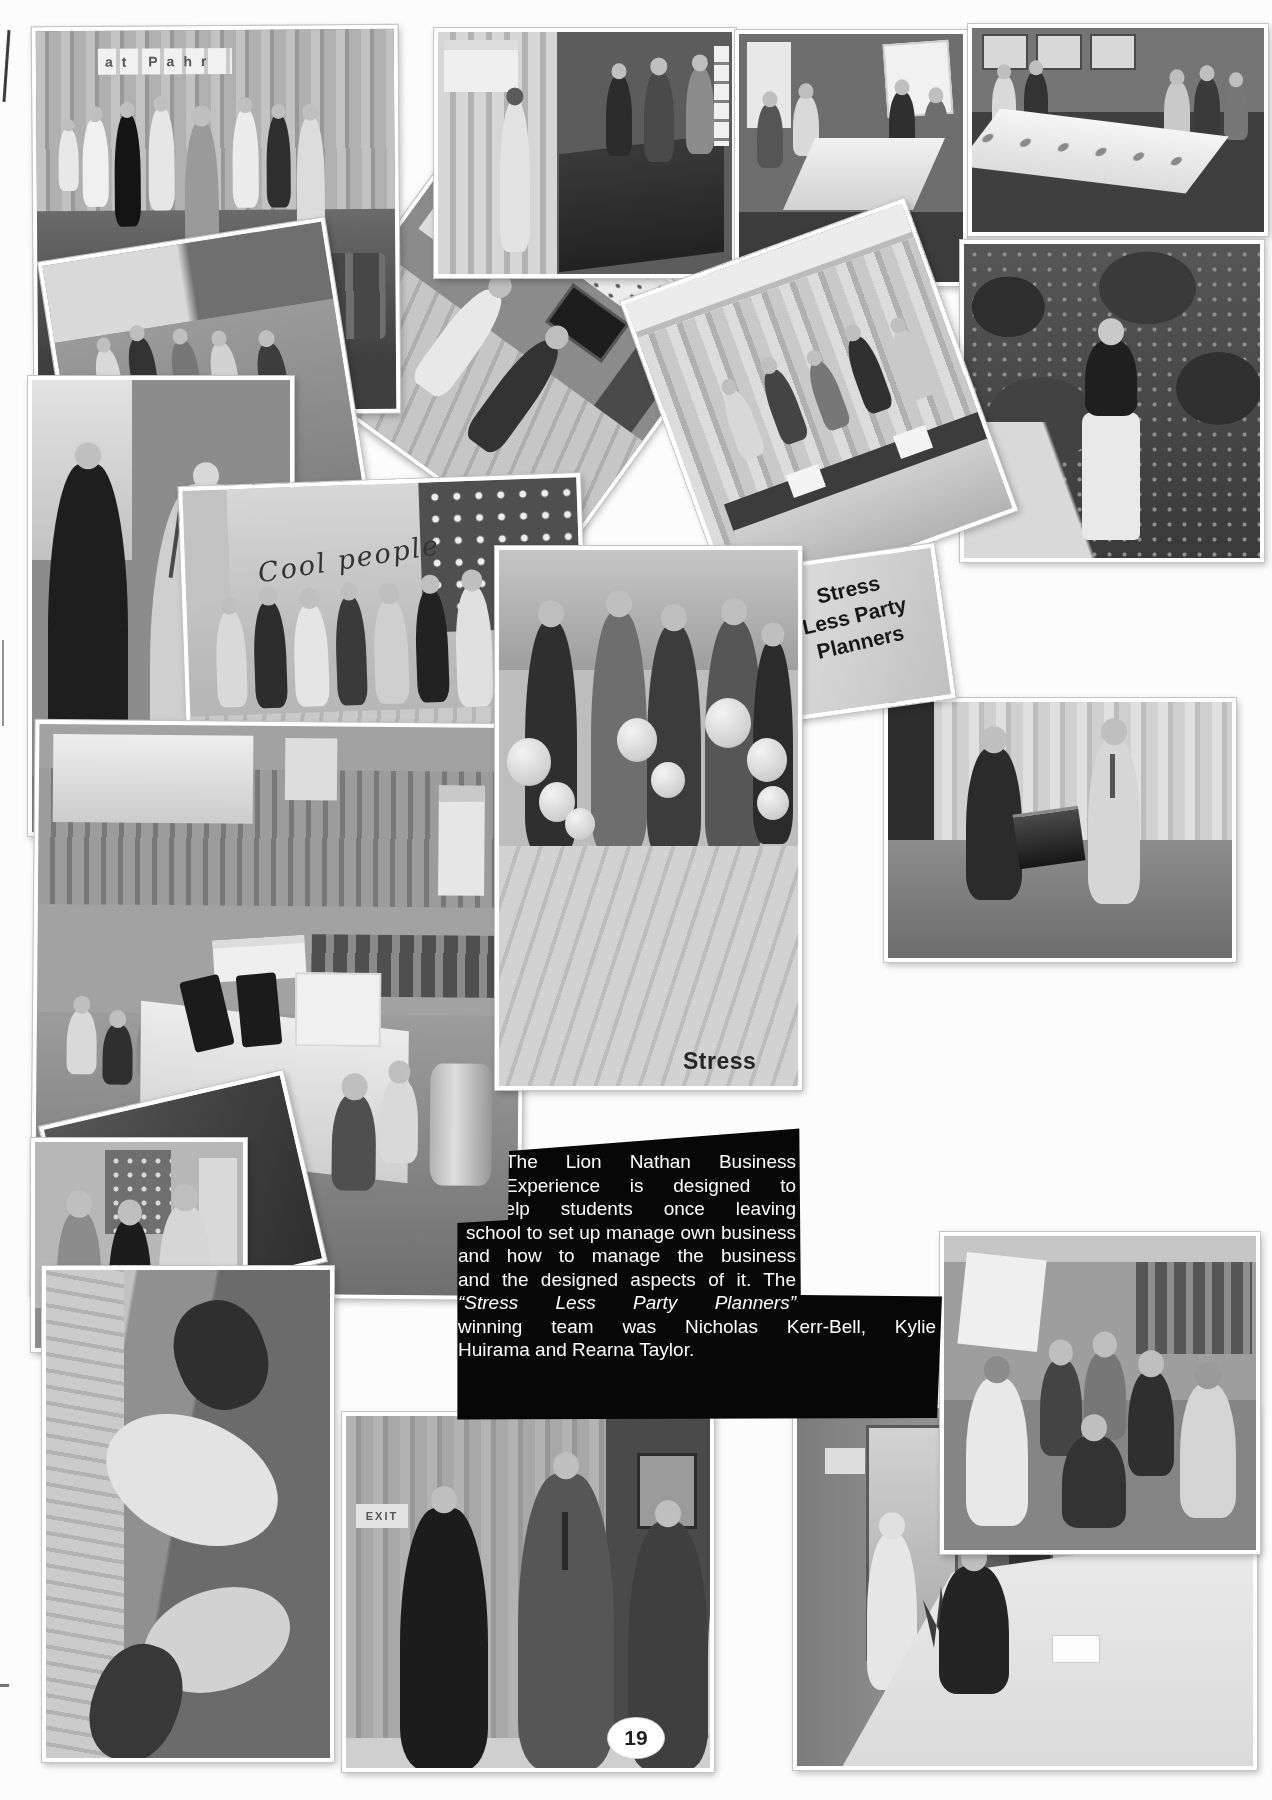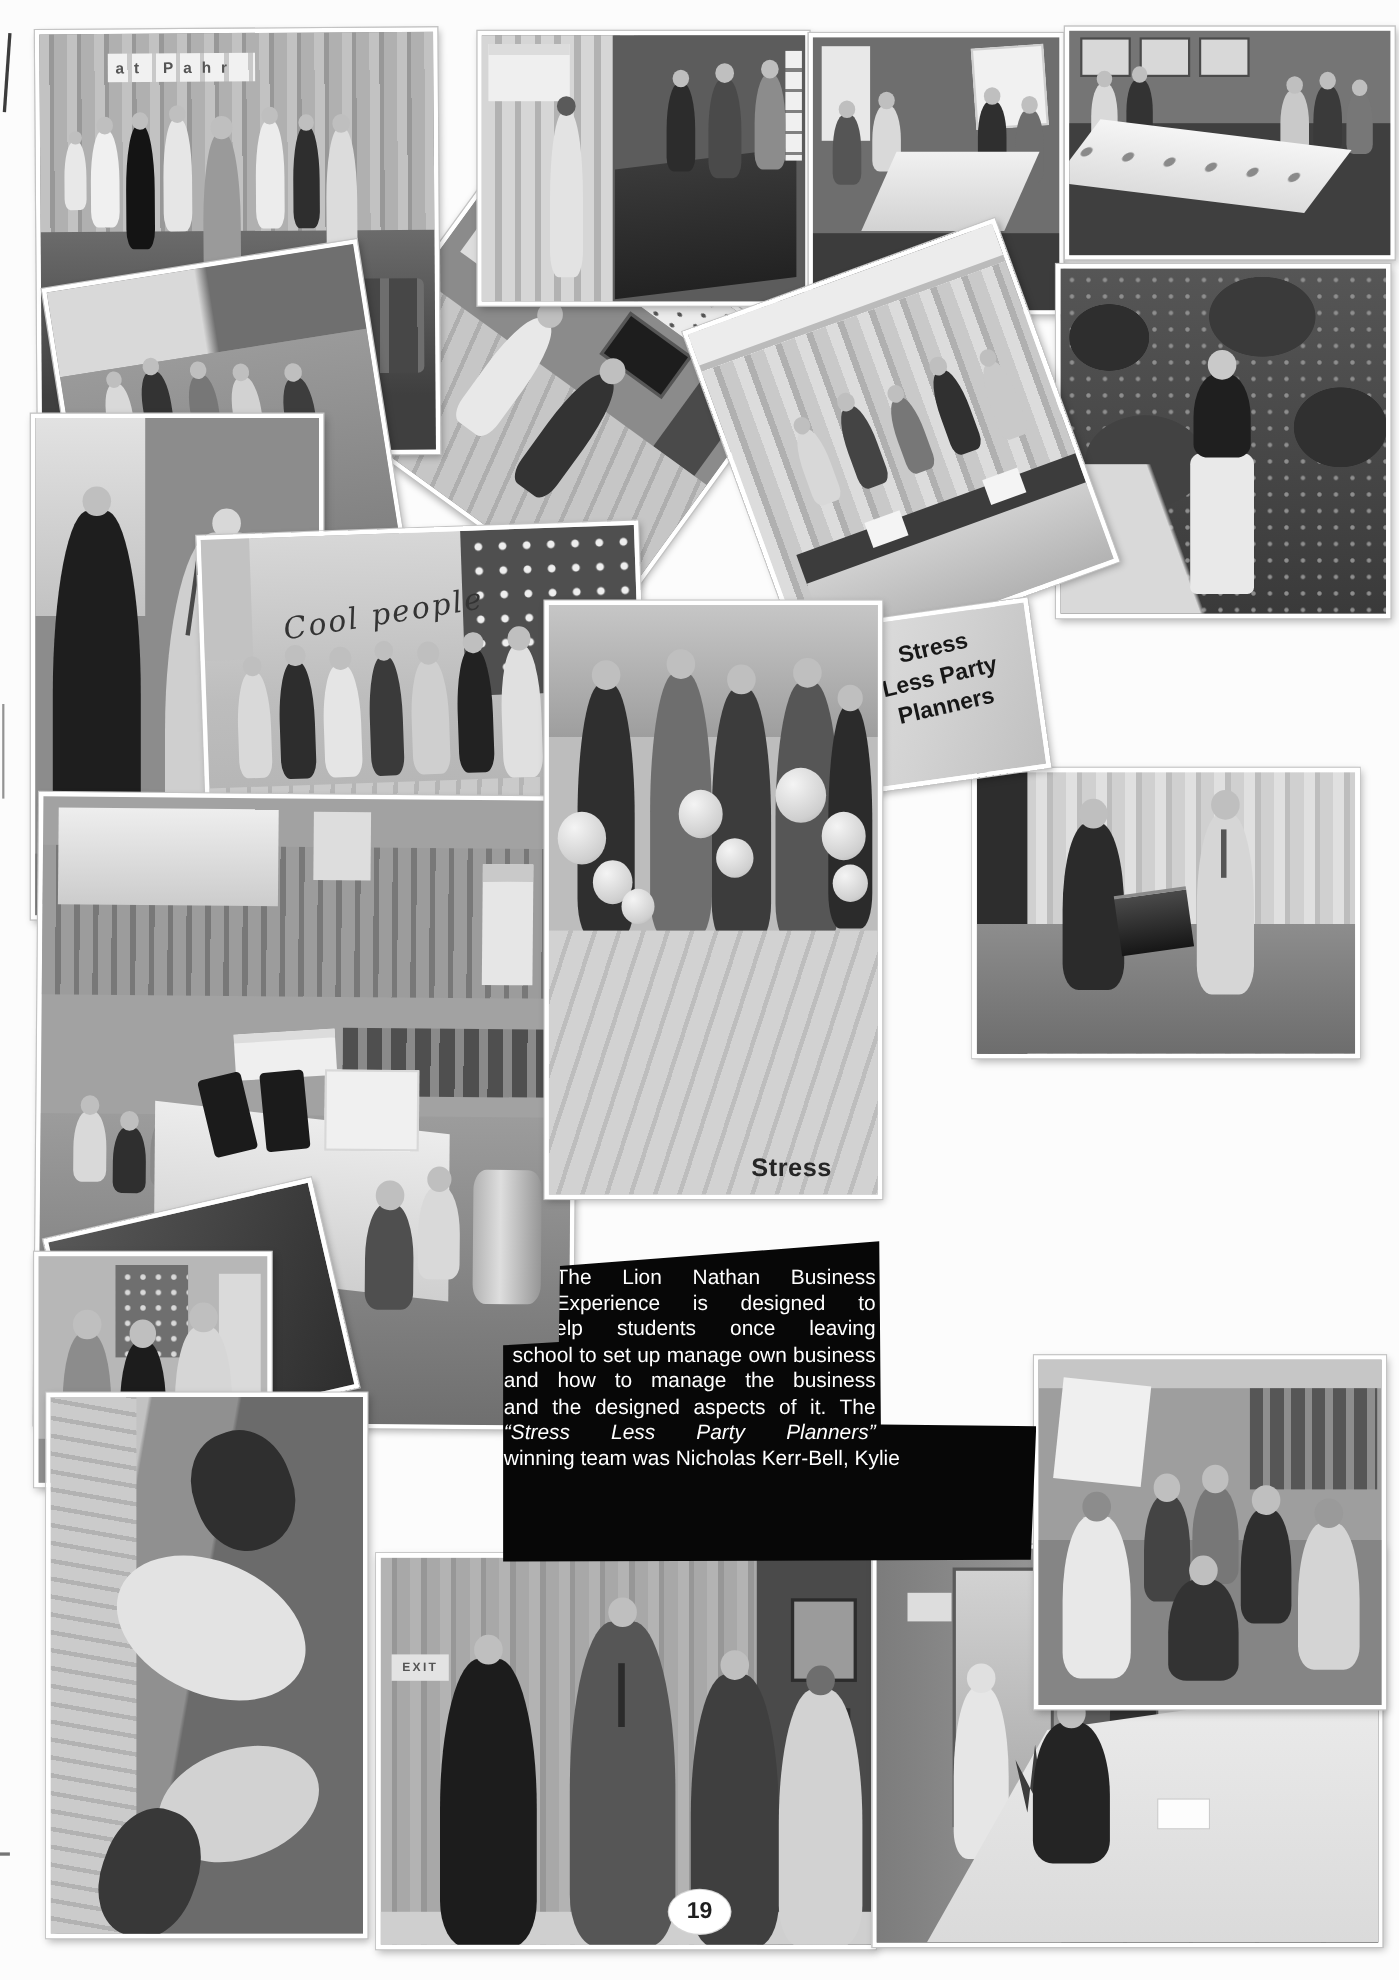--- a/index.html
+++ b/index.html
@@ -174,21 +174,21 @@
   #p16 .lt1{left:56px;top:150px;width:180px;height:120px;border-radius:50%;
       transform:rotate(24deg);background:#e3e3e3}
   #p16 .lt2{left:96px;top:320px;width:150px;height:100px;border-radius:50%;
       transform:rotate(-18deg);background:#d2d2d2}
   #p16 .dk1{left:120px;top:40px;width:110px;height:90px;border-radius:46%;
       transform:rotate(70deg);background:#2f2f2f}
   #p16 .dk2{left:30px;top:390px;width:120px;height:86px;border-radius:46%;
       transform:rotate(-70deg);background:#383838}
 
   
-  #p17{left:342px;top:1412px;width:454px;height:360px;
+  #p17{left:342px;top:1412px;width:372px;height:360px;
       background:repeating-linear-gradient(90deg,#b3b3b3 0 10px,#979797 10px 15px,#a8a8a8 15px 27px)}
   #p17 .dk{right:0;top:0;width:104px;height:100%;background:#4a4a4a}
   #p17 .fr1{right:16px;top:40px;width:54px;height:70px;background:#9b9b9b;box-shadow:0 0 0 3px #2c2c2c}
   #p17 .fr2{right:22px;top:140px;width:44px;height:60px;background:#8e8e8e;box-shadow:0 0 0 3px #2c2c2c}
   #p17 .exit{left:10px;top:88px;width:52px;height:24px;background:#e3e3e3;
       font:700 11px/24px "Liberation Sans",sans-serif;text-align:center;color:#555;letter-spacing:2px}
   #p17 .floor{left:0;right:0;bottom:0;height:30px;background:#cfcfcf}
   #p17 .tie{left:216px;top:96px;width:6px;height:58px;background:#2b2b2b}
 
   
@@ -491,18 +491,19 @@
   <div id="article-box">
     <div id="article-lines">
         <div class="aline"><span>The </span><span class="b">Lion Nathan Business</span></div>
         <div class="aline"><span class="b">Experience</span><span> is designed to</span></div>
         <div class="aline"><span>help students once leaving</span></div>
         <div class="aline"><span>school to set up manage own business</span></div>
         <div class="aline"><span>and how to manage  the business</span></div>
         <div class="aline"><span>and the designed aspects of it.  The</span></div>
         <div class="aline"><span class="i">“Stress Less Party Planners”</span></div>
         <div class="aline"><span>winning team was Nicholas Kerr-Bell, Kylie</span></div>
+        <div class="aline"><span>Huirama and Rearna Taylor.</span></div>
       </div>
   </div>
 
   <div class="pagenum">19</div>
 
 </div>
 
 </body></html>

